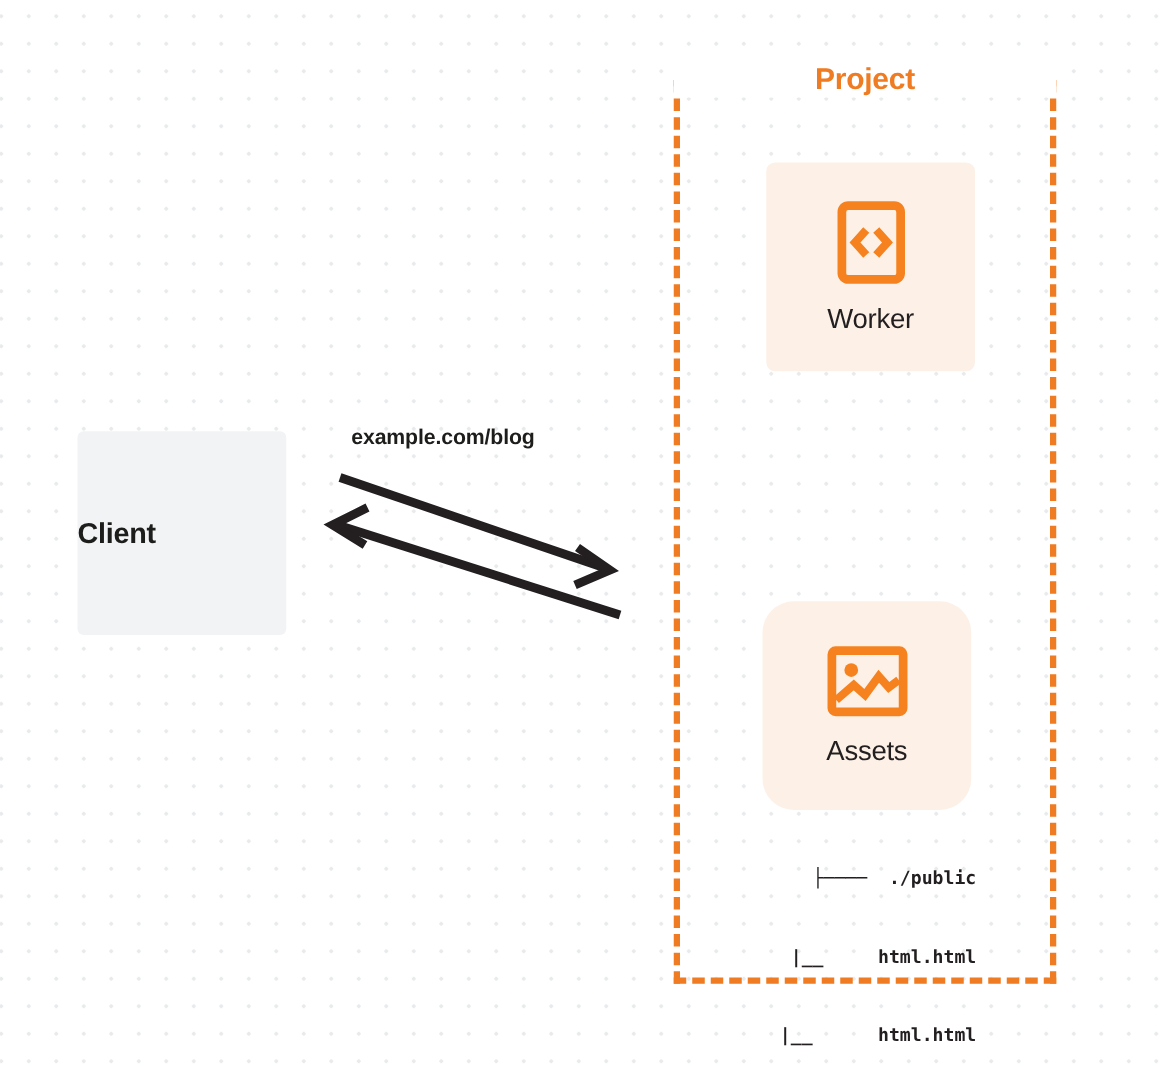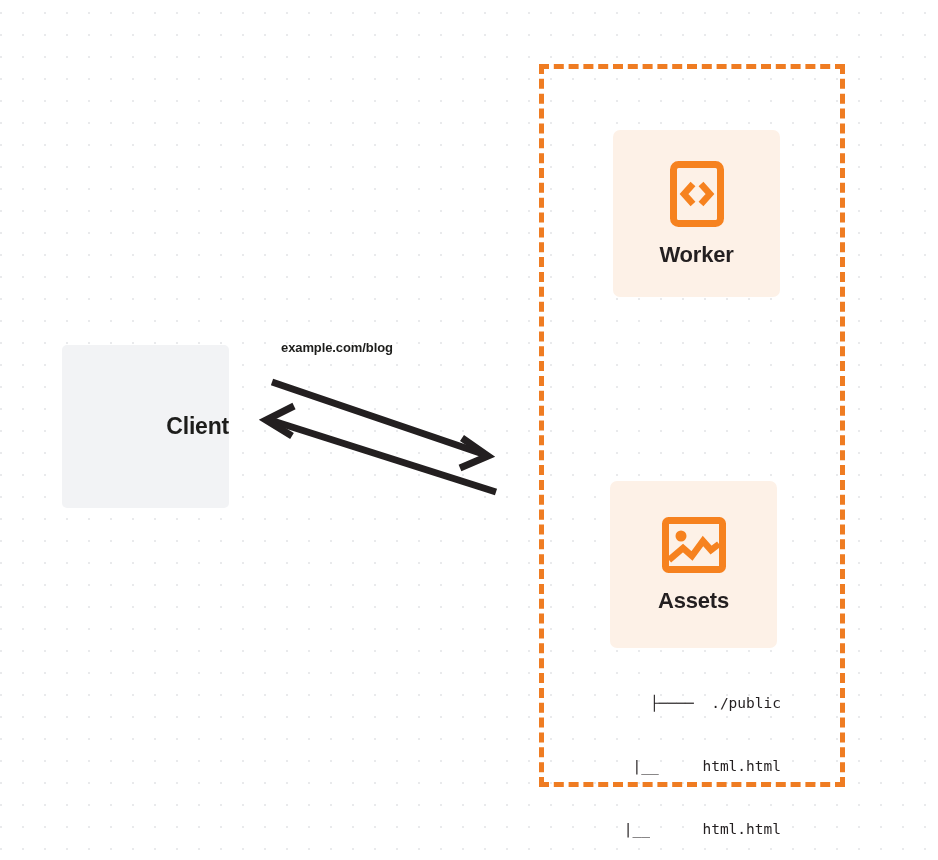--- a/index.html
+++ b/index.html
@@ -28,21 +28,21 @@
   #client-node {
     position: absolute;
     left: 62px;
     top: 345px;
     width: 167px;
     height: 163px;
     background: #f2f3f5;
     border-radius: 5px;
     display: flex;
     align-items: center;
-    justify-content: flex-end;
+    justify-content: flex-start;
   }
   #client-node .node-label {
     font-size: 23px;
     font-weight: bold;
     color: #1d1d1b;
     letter-spacing: -0.2px;
   }
 
   
   #connector {
@@ -51,21 +51,21 @@
     top: 330px;
     width: 270px;
     height: 190px;
   }
   #connector svg { display: block; }
 
   #request-label {
     position: absolute;
     left: 281px;
     top: 340px;
-    font-size: 13px;
+    font-size: 17px;
     font-weight: bold;
     color: #1d1d1b;
     letter-spacing: -0.1px;
     white-space: nowrap;
   }
 
   
   #project-group {
     position: absolute;
     left: 539px;
@@ -105,46 +105,47 @@
   }
   #worker-card {
     left: 613px;
     top: 130px;
     height: 167px;
   }
   #assets-card {
     left: 610px;
     top: 481px;
     height: 167px;
+    border-radius: 25px;
   }
   .service-card .card-icon {
     line-height: 0;
     margin-bottom: 14px;
   }
   .service-card .card-label {
     font-size: 22px;
-    font-weight: bold;
+    font-weight: normal;
     color: #231f20;
     letter-spacing: -0.2px;
   }
 
   
   #assets-tree {
     position: absolute;
     left: 560px;
     top: 651px;
     width: 221px;
     text-align: right;
     font-family: "DejaVu Sans Mono", "Liberation Mono", monospace;
     font-size: 14.5px;
     line-height: 21px;
     color: #231f20;
     white-space: pre;
   }
-  #assets-tree div { white-space: pre; }
+  #assets-tree div { white-space: pre; font-weight: bold; }
 </style>
 </head>
 <body>
 
 <div id="canvas">
 
   <div id="client-node">
     <div class="node-label">Client</div>
   </div>
 
@@ -159,20 +160,23 @@
       </g>
 
       <g>
         <path d="M246 162 L20 90" stroke="#231f20" stroke-width="7" stroke-linecap="butt"></path>
         <path d="M44 76 L16 90 L42 106" stroke="#231f20" stroke-width="7" stroke-linecap="butt" stroke-linejoin="miter" fill="none"></path>
       </g>
     </svg>
   </div>
 
   <div id="project-group"></div>
+  <div id="project-label">
+    <span>Project</span>
+  </div>
 
   <div id="worker-card" class="service-card">
     <div class="card-icon">
       <svg width="56" height="68" viewBox="0 0 56 68" fill="none" xmlns="http://www.w3.org/2000/svg">
         <rect x="4.5" y="4.5" width="47" height="59" rx="5" stroke="#f6821f" stroke-width="7"></rect>
         <path d="M24 24 L15 34 L24 44" stroke="#f6821f" stroke-width="6.5" stroke-linecap="butt" stroke-linejoin="miter" fill="none"></path>
         <path d="M32 24 L41 34 L32 44" stroke="#f6821f" stroke-width="6.5" stroke-linecap="butt" stroke-linejoin="miter" fill="none"></path>
       </svg>
     </div>
     <div class="card-label">Worker</div>

